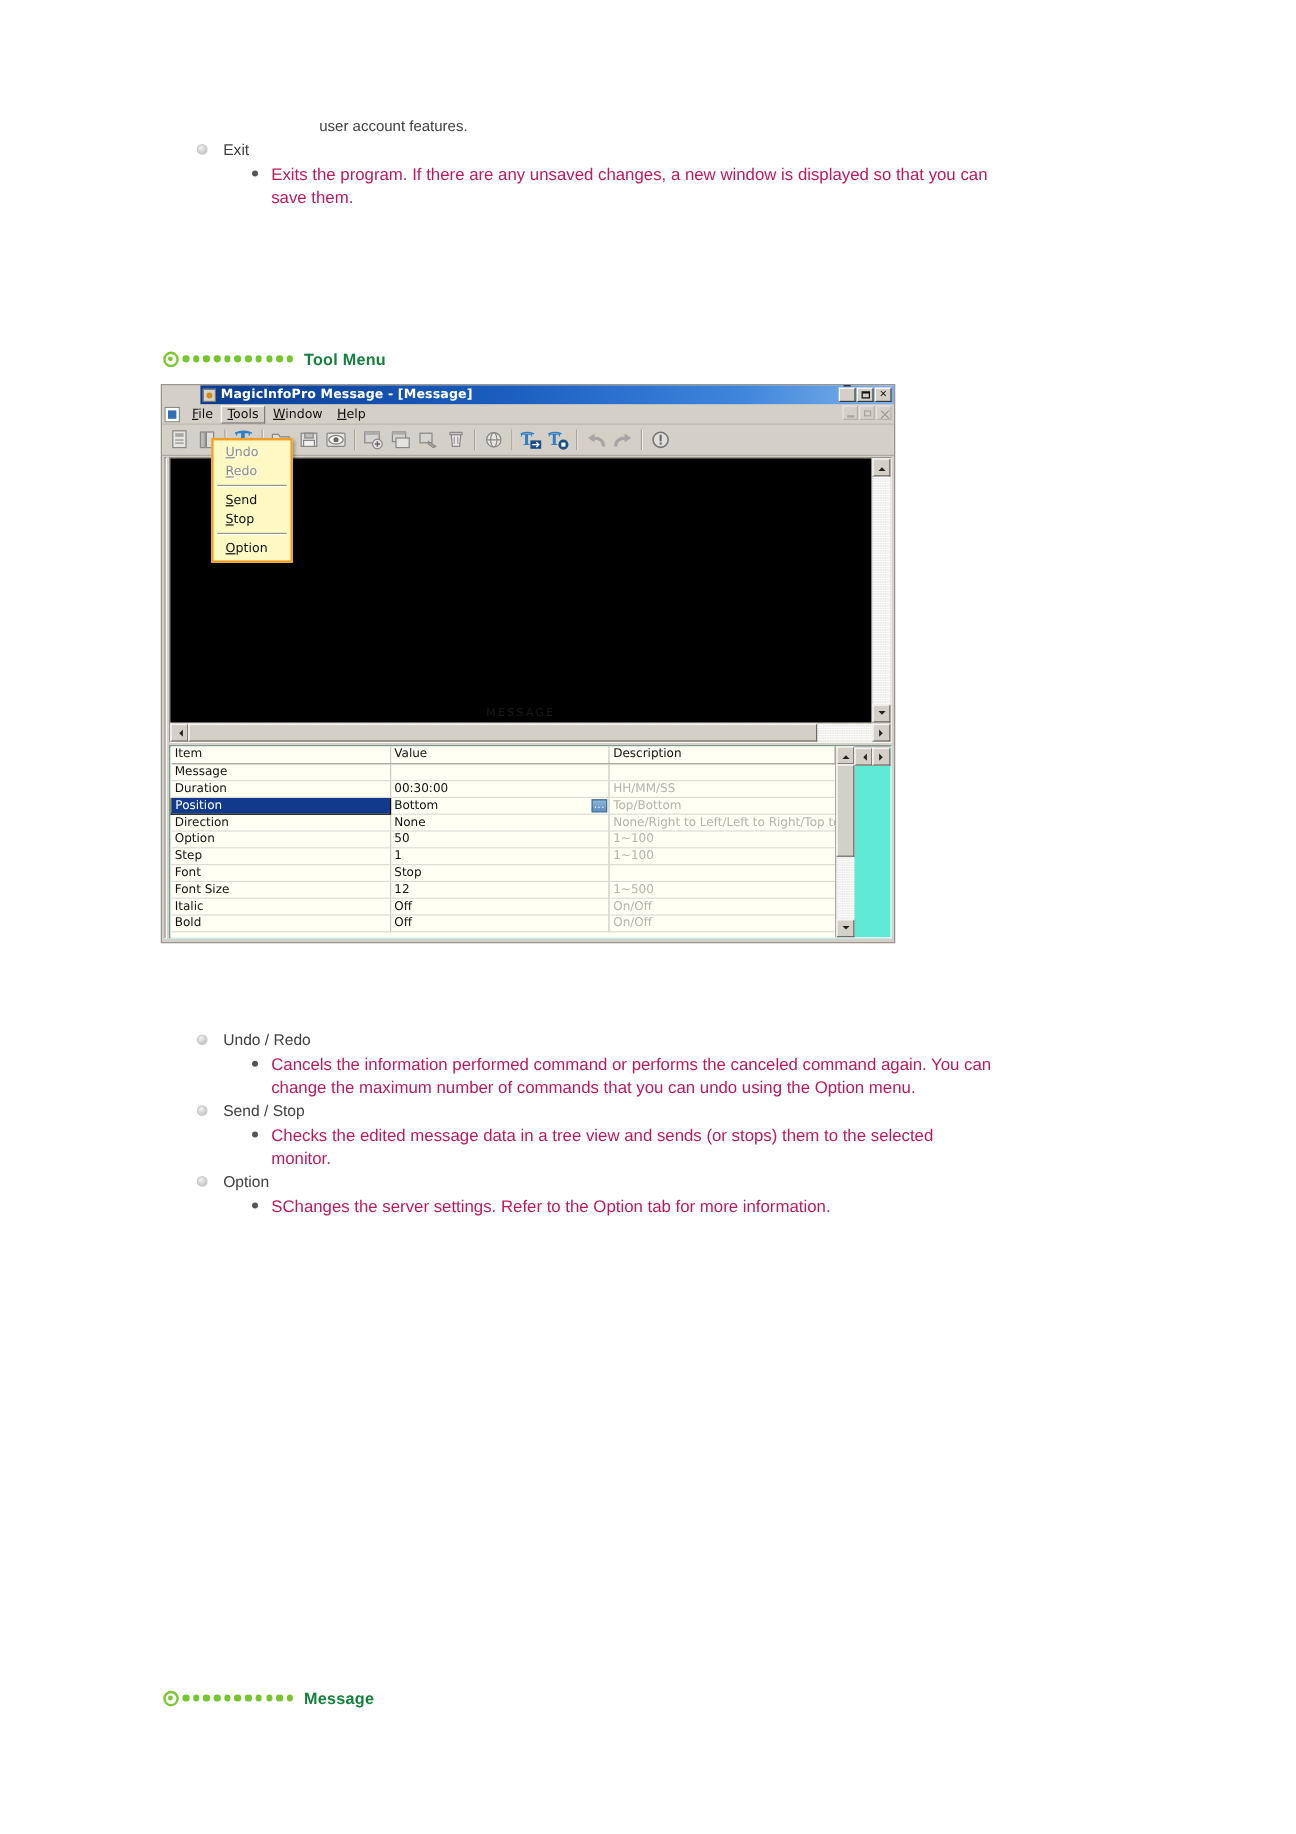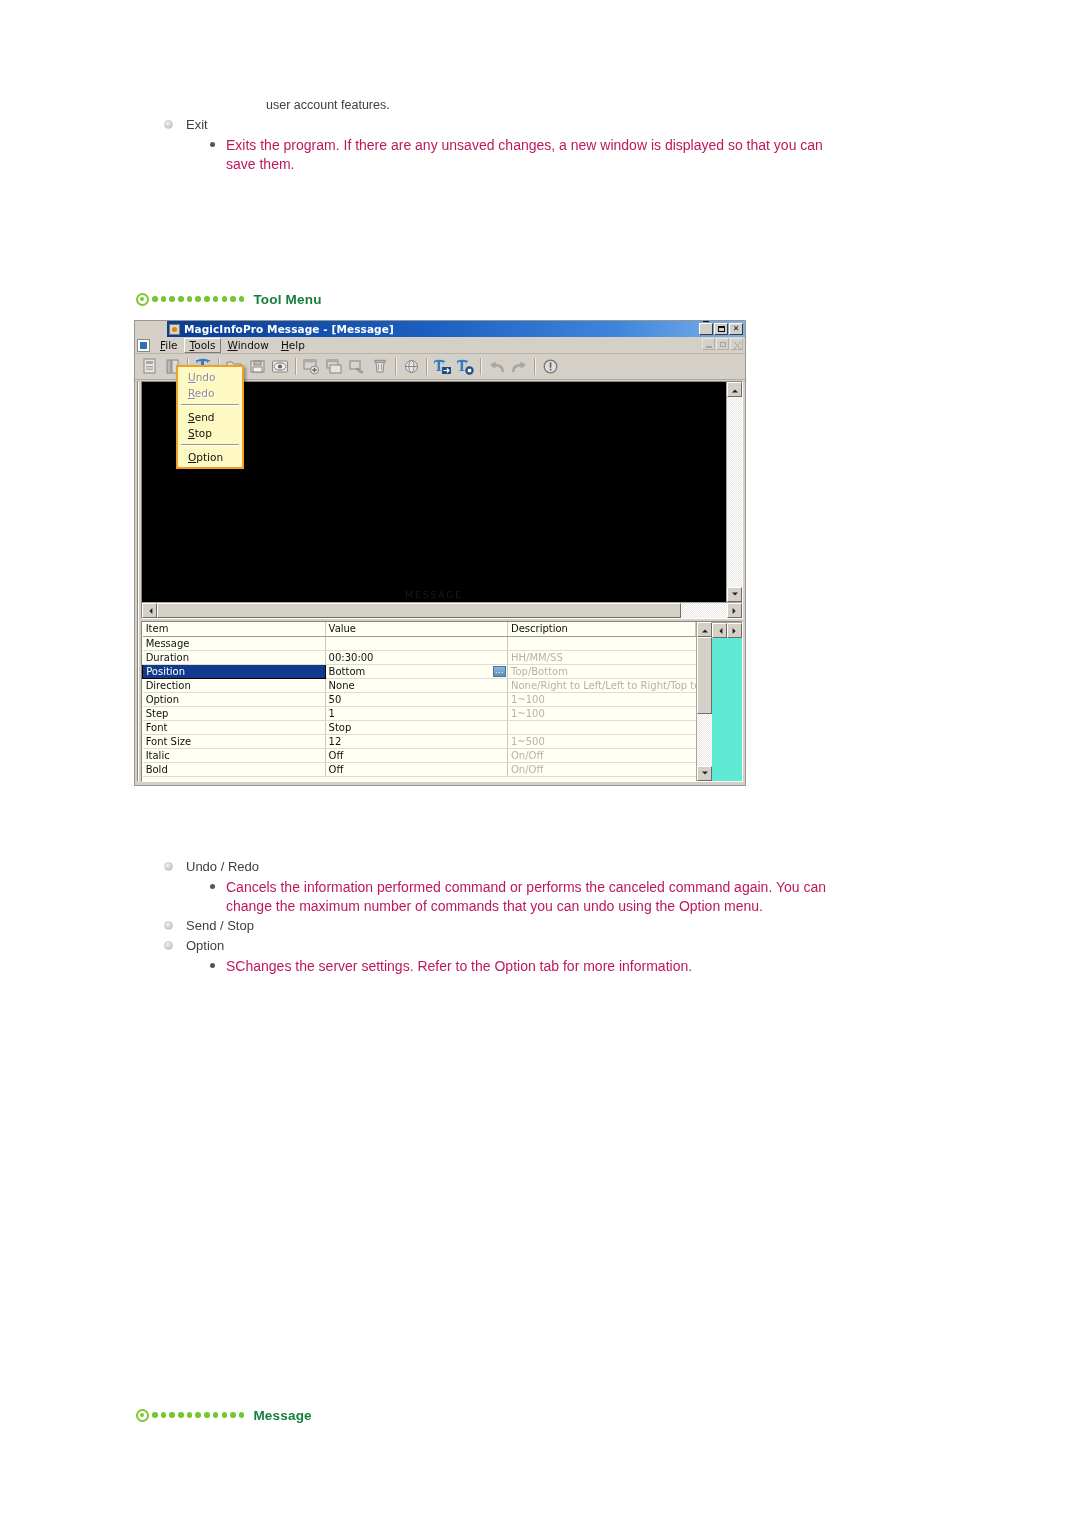--- a/index.html
+++ b/index.html
@@ -709,20 +709,24 @@
   </div>
   <div class="lvl2" style="margin-left:46px; margin-top:2px; width:610px;">
     <span class="dot"></span>
     <span>Cancels the information performed command or performs the canceled command again. You can change the maximum number of commands that you can undo using the Option menu.</span>
   </div>
 
   <div class="lvl1" style="margin-top:2px;">
     <span class="sphere"></span>
     <span>Send / Stop</span>
   </div>
+  <div class="lvl2" style="margin-left:46px; margin-top:2px; width:600px;">
+    <span class="dot"></span>
+    <span>Checks the edited message data in a tree view and sends (or stops) them to the selected monitor.</span>
+  </div>
 
   <div class="lvl1" style="margin-top:2px;">
     <span class="sphere"></span>
     <span>Option</span>
   </div>
   <div class="lvl2" style="margin-left:46px; margin-top:2px; width:610px;">
     <span class="dot"></span>
     <span>SChanges the server settings. Refer to the Option tab for more information.</span>
   </div>
 </div>

